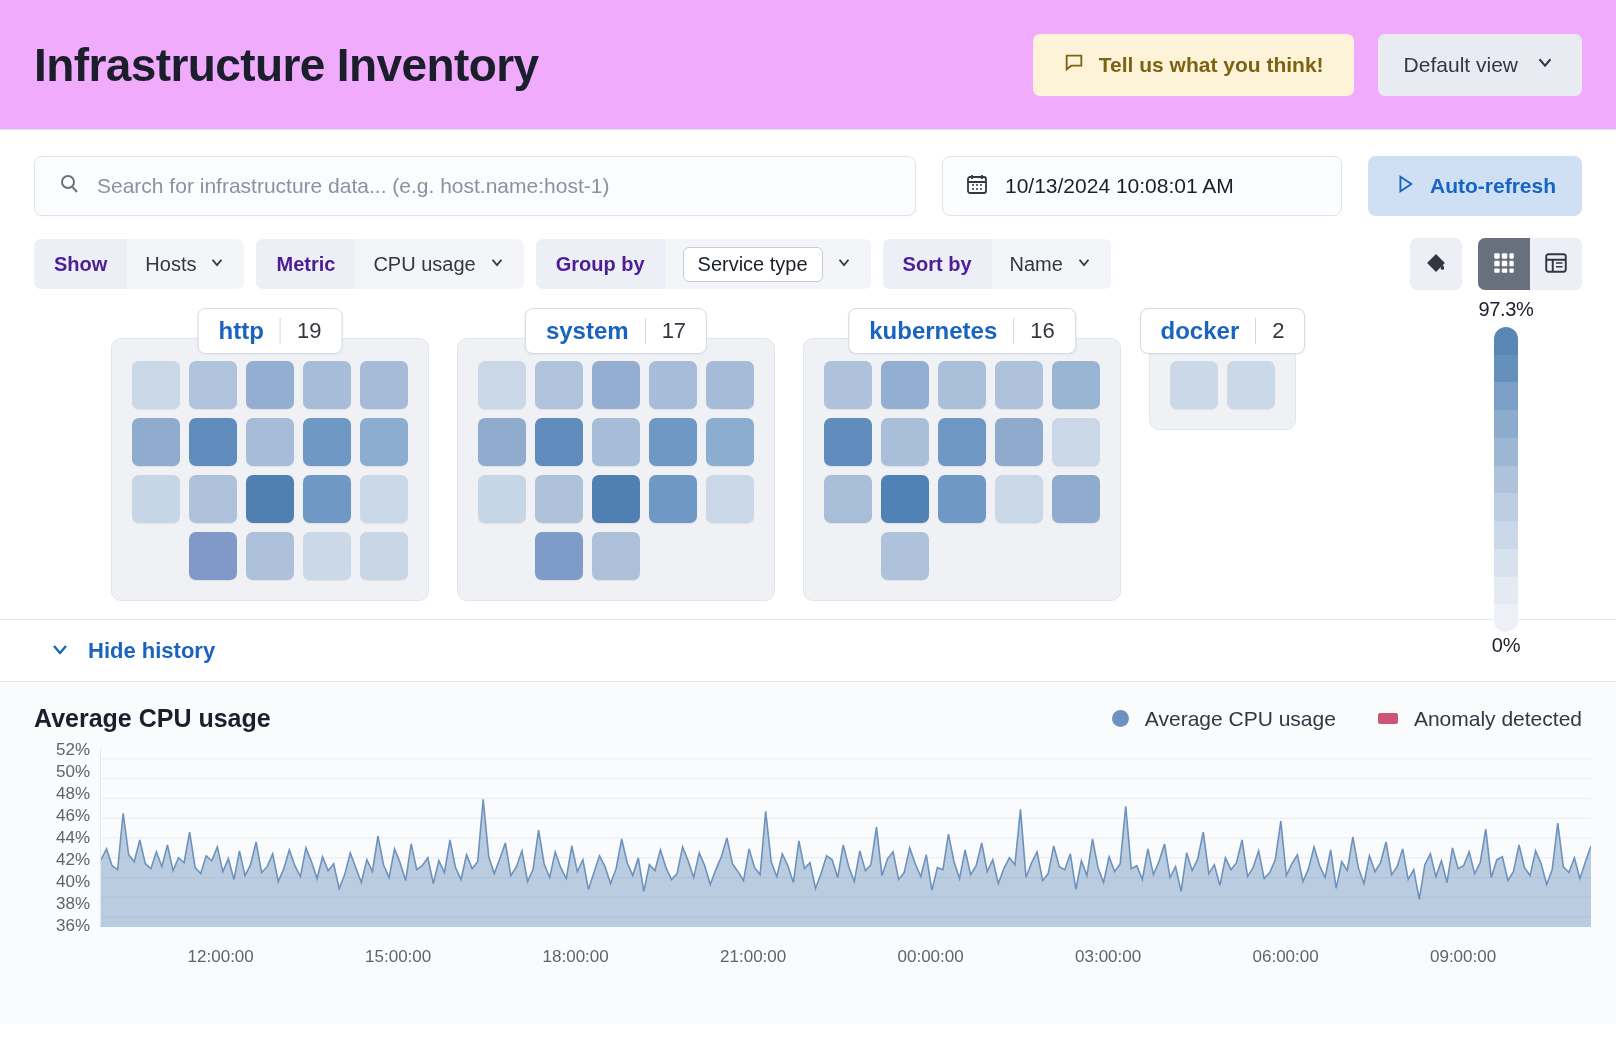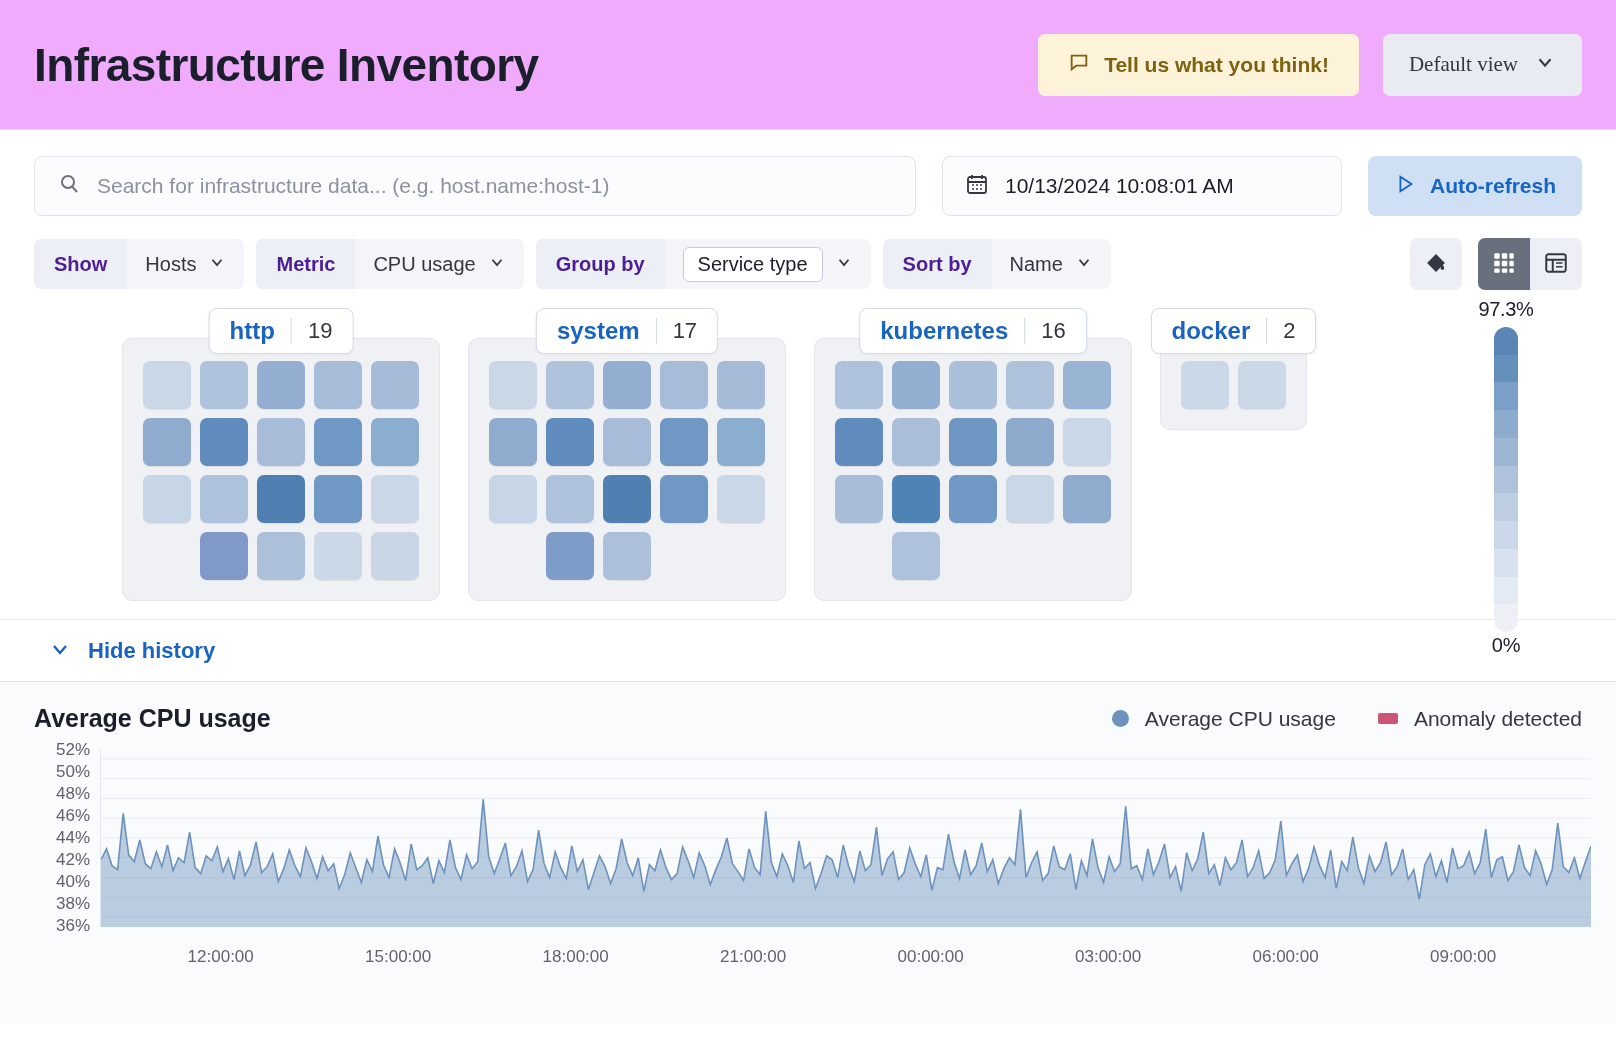--- a/index.html
+++ b/index.html
@@ -54,21 +54,21 @@
     border: none;
     border-radius: 7px;
     height: 62px;
     display: flex;
     align-items: center;
     gap: 16px;
     padding: 0 26px;
     color: #343741;
     font-size: 21px;
     font-weight: 400;
-    font-family: Liberation Serif, serif;
+    font-family: Liberation Sans, sans-serif;
     cursor: pointer;
   }
 
   
   .controls {
     padding: 26px 34px 0 34px;
     background: #ffffff;
   }
   .controls-row1 {
     display: flex;
@@ -193,21 +193,21 @@
     border: none; background: #eceff5;
     display: flex; align-items: center; justify-content: center;
     cursor: pointer;
   }
   .seg-btn.active { background: #69707d; }
 
   
   .waffle-area {
     position: relative;
     height: 330px;
-    padding: 18px 0 0 12px;
+    padding: 18px 0 0 1px;
     border-bottom: 1px solid #e3e6ef;
   }
   .groups-row {
     display: flex;
     align-items: flex-start;
     padding-left: 110px;
     gap: 28px;
   }
   .group {
     position: relative;

